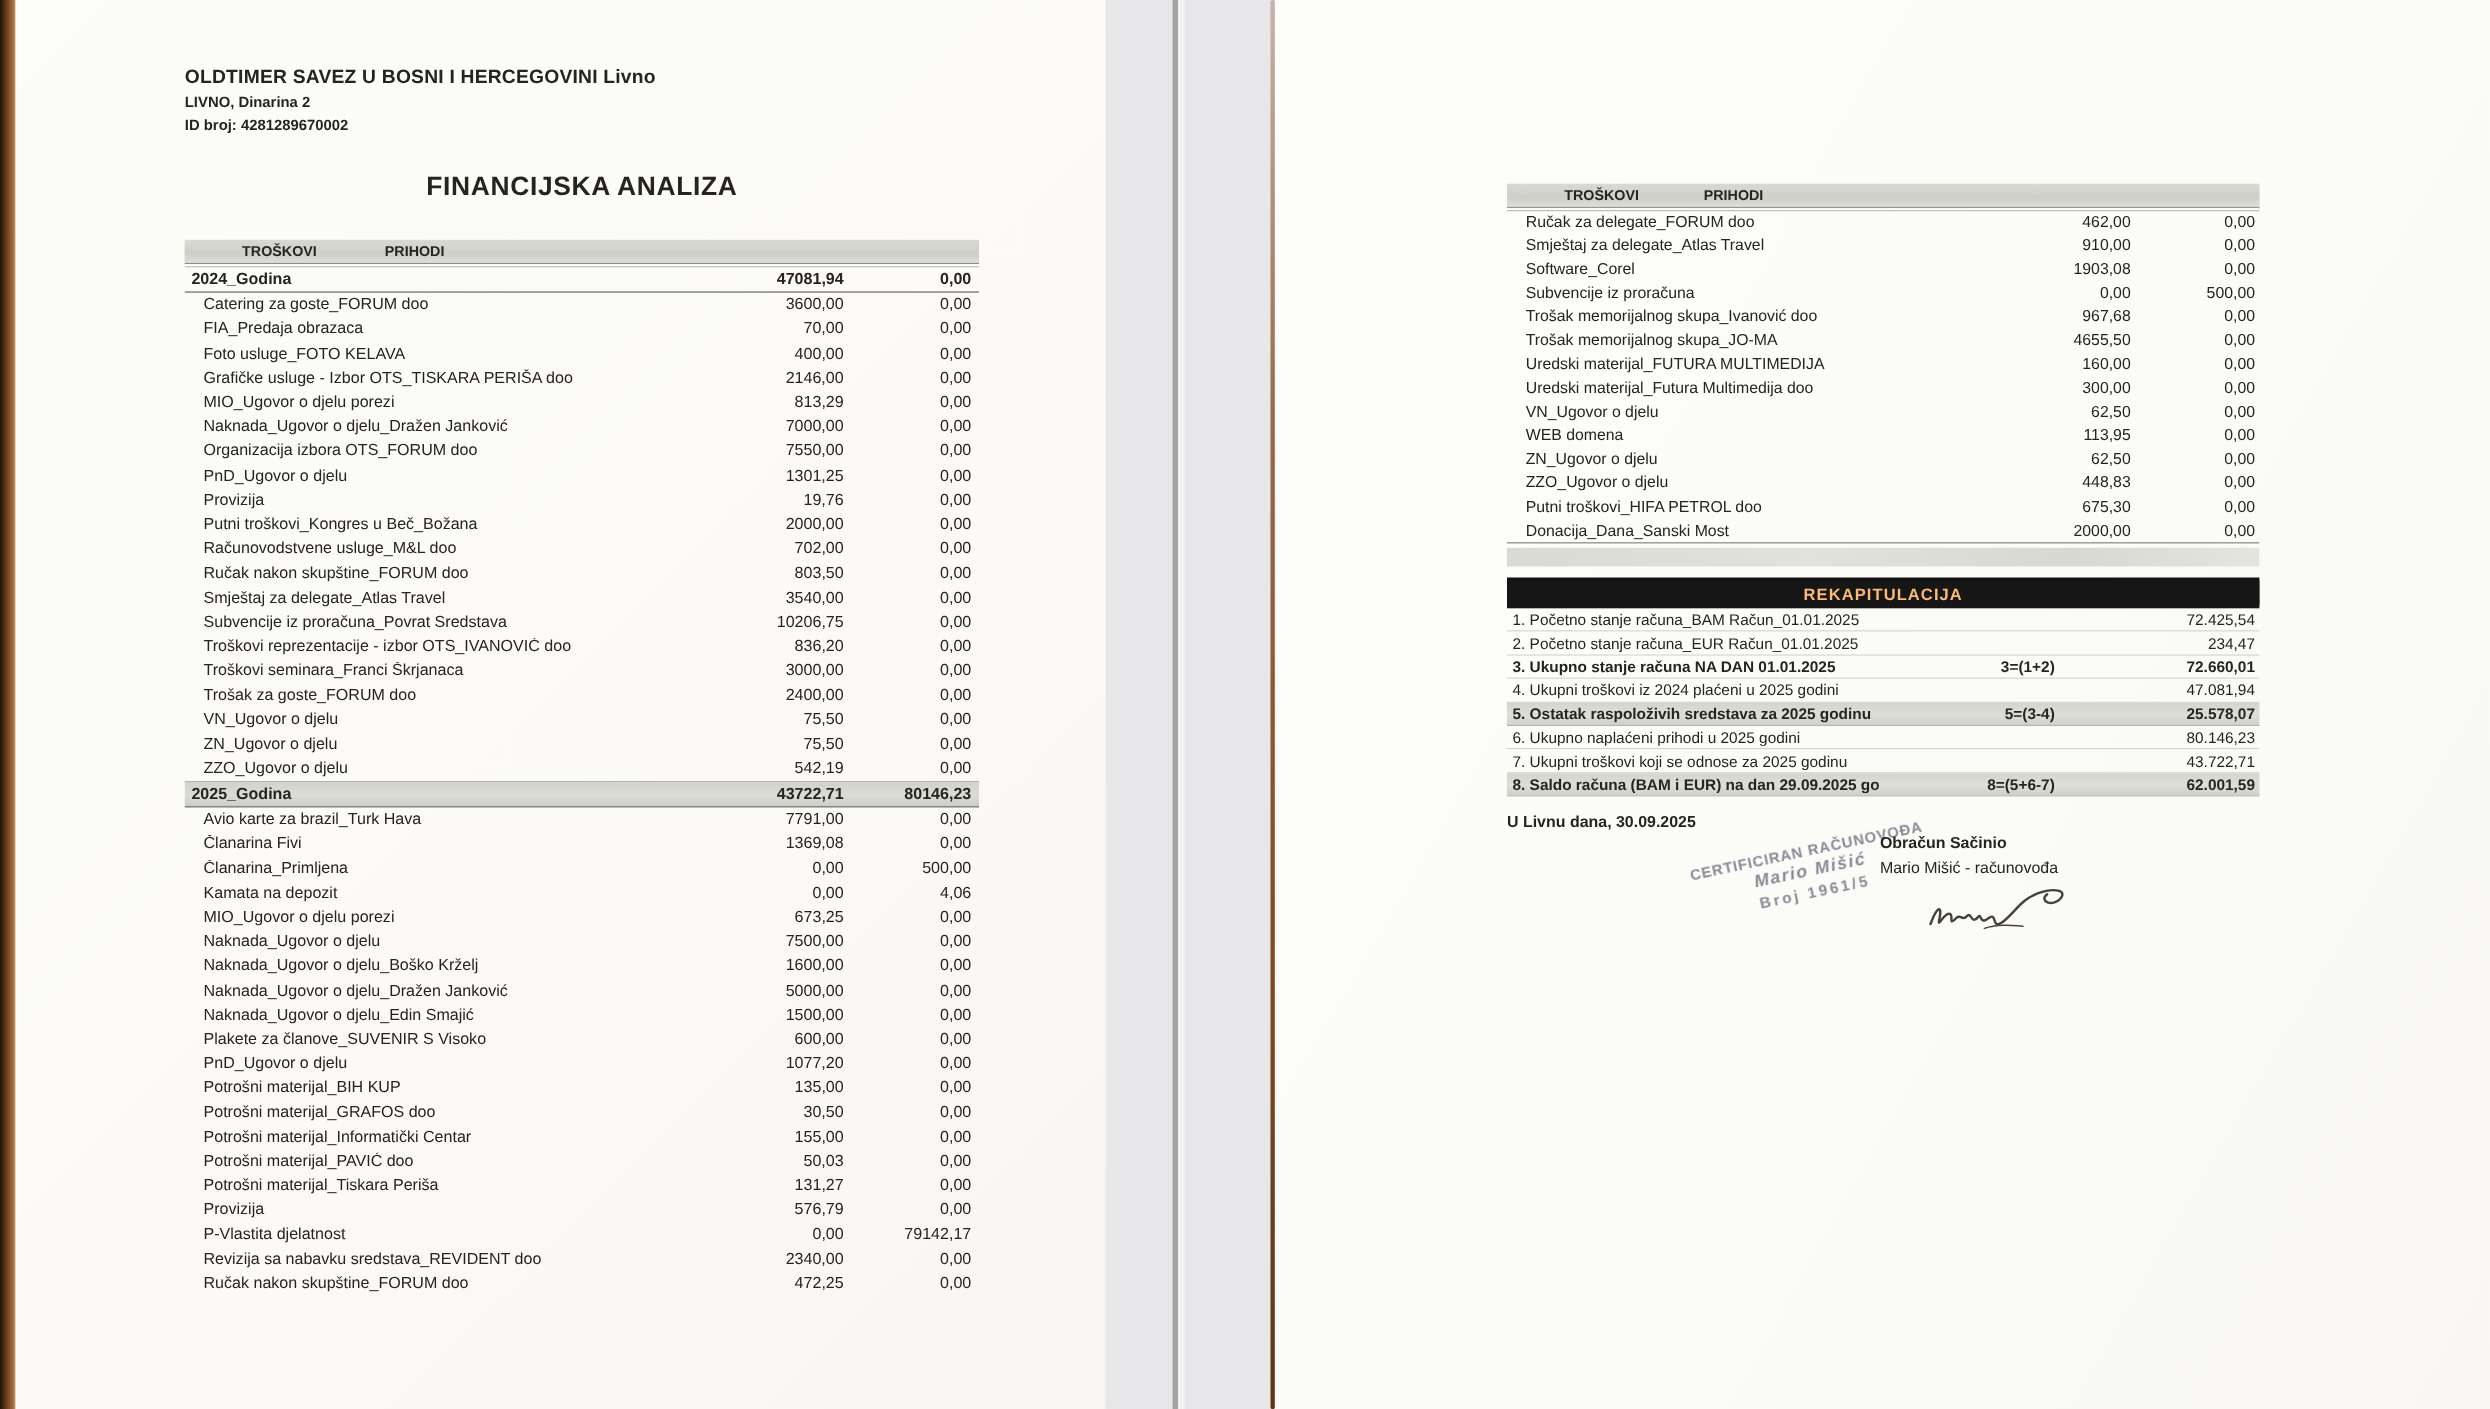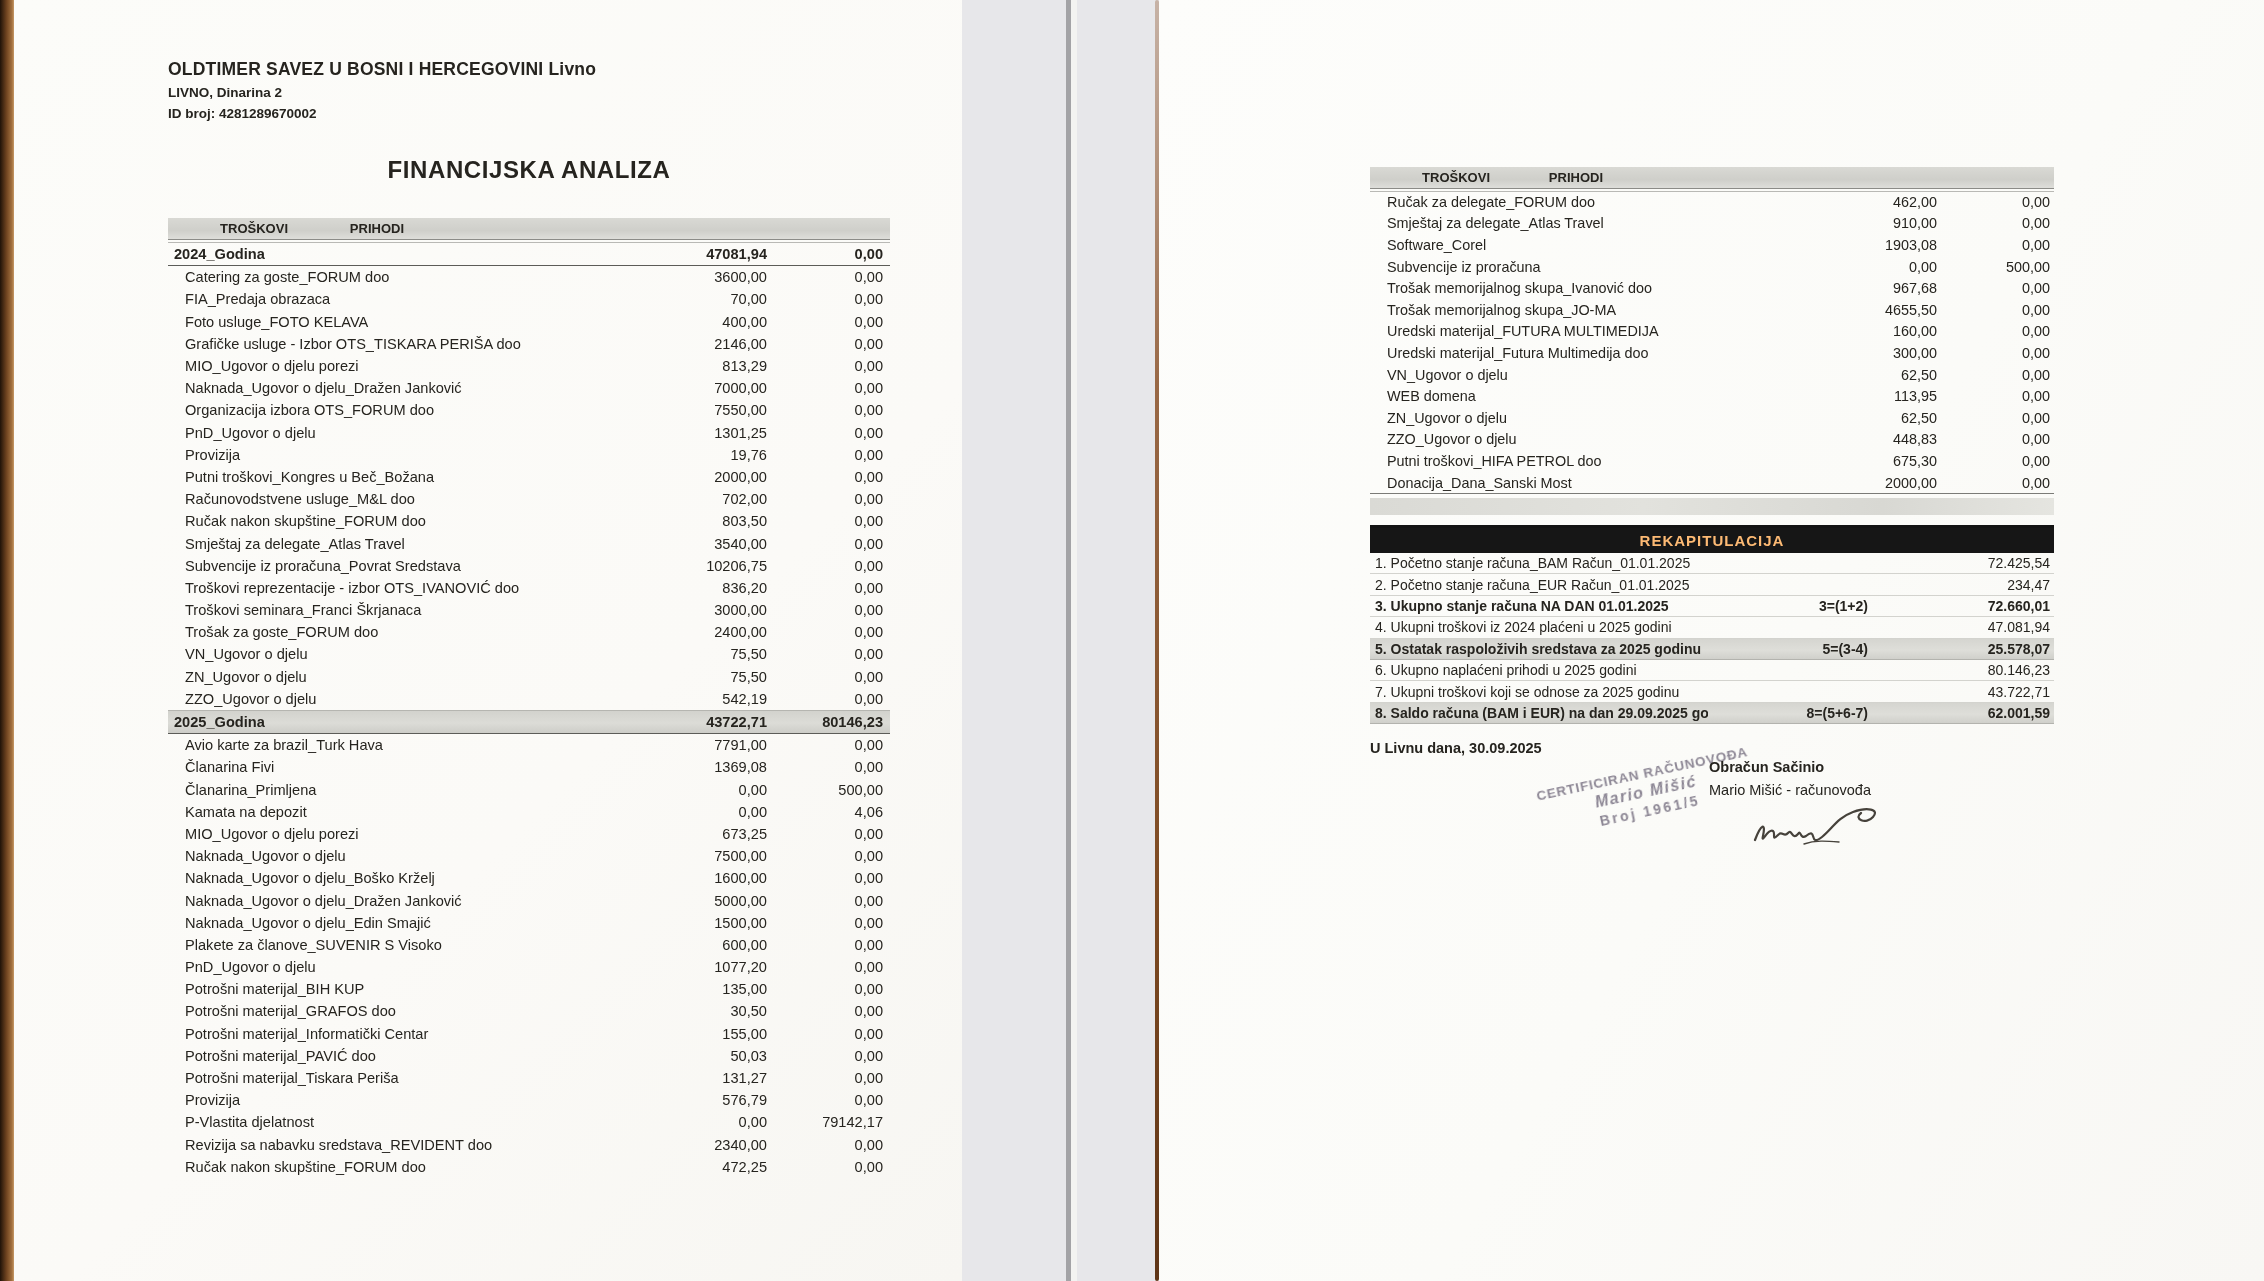--- a/index.html
+++ b/index.html
@@ -8,20 +8,21 @@
     background:#e7e7ea;
     font-family:"Liberation Sans","DejaVu Sans",sans-serif;
     color:#26241f;
     overflow:hidden;
     position:relative;
   }
   
   .scan-left{
     position:absolute;left:0;top:0;width:962px;height:1281px;
     background:linear-gradient(135deg,#fcfcf9 0%,#fbfaf7 60%,#f7f6f2 100%);
+    padding-left:43px;
   }
   .spine-strip{
     position:absolute;left:0;top:0;width:14px;height:1281px;
     background:linear-gradient(to right,#1f1208,#6d421f 45%,#a3713f 85%,#c79a68);
   }
   .left-page-edge{
     position:absolute;left:1066px;top:0;width:5px;height:1281px;
     background:#a3a3a6;
   }
   .left-page-edge2{

